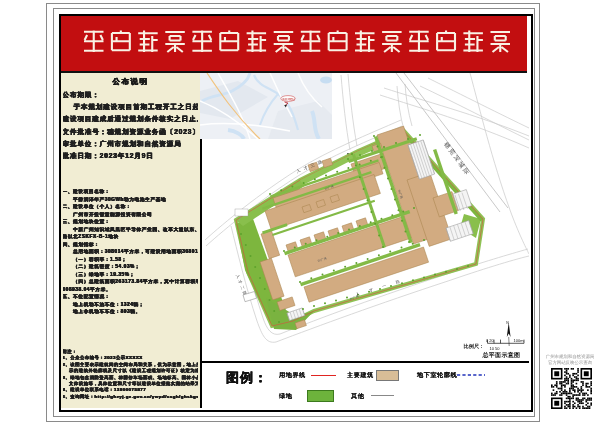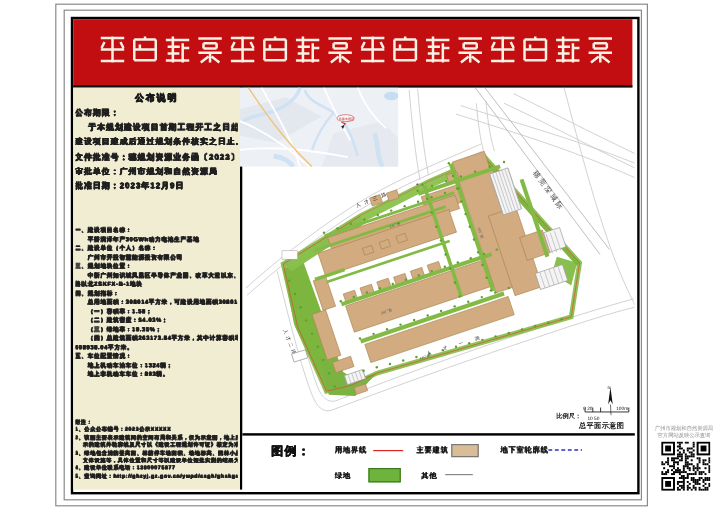--- a/index.html
+++ b/index.html
@@ -348,21 +348,21 @@
     </g>
     <path d="M7,0 C19,18 35,42 60,66" fill="none" stroke="#f2c37d" stroke-width="1.2"></path>
     <ellipse cx="88" cy="25.5" rx="7.2" ry="2.9" fill="#fdfdfd" stroke="#d05050" stroke-width="0.6"></ellipse>
     <text x="82.2" y="26.8" font-size="2.6" fill="#c03030">凤凰湖园区</text>
     <path d="M84.5,29 l3.5,1.2 l-2.8,2.2" fill="none" stroke="#cc2222" stroke-width="0.8"></path>
     <path d="M84.2,32 l1.6,2.6 l1.2,-2.9 z" fill="#222"></path>
   </svg>
 
 <div class="abs" style="left:202px;top:361px;width:327px;height:47px;background:#fff;border-top:2px solid #000;"></div>
 
-<div class="abs" style="left:208px;top:369px;font-size:10px;font-weight:bold;color:#111;letter-spacing:1px;text-shadow:0.3px 0 #111,-0.3px 0 #111,0 0.3px #111;padding-left:18px;">图例：</div>
+<div class="abs" style="left:208px;top:369px;font-size:13px;font-weight:bold;color:#111;letter-spacing:1px;text-shadow:0.3px 0 #111,-0.3px 0 #111,0 0.3px #111;padding-left:18px;">图例：</div>
 
 <div class="abs" style="left:279px;top:371px;font-size:6.2px;color:#111;letter-spacing:0.5px;text-shadow:0.3px 0 #111,-0.3px 0 #111,0 0.3px #111;">用地界线</div>
 <div class="abs" style="left:311px;top:374.6px;width:25px;height:1.6px;background:#e02421;"></div>
 
 <div class="abs" style="left:347px;top:371px;font-size:6.2px;color:#111;letter-spacing:0.5px;text-shadow:0.3px 0 #111,-0.3px 0 #111,0 0.3px #111;">主要建筑</div>
 <div class="abs" style="left:376px;top:369.5px;width:21px;height:9px;background:#d8bd97;border:0.7px solid #777;"></div>
 
 <div class="abs" style="left:417px;top:371px;font-size:6.2px;color:#111;letter-spacing:0.5px;text-shadow:0.3px 0 #111,-0.3px 0 #111,0 0.3px #111;">地下室轮廓线</div>
 <svg class="abs" style="left:456px;top:371px;" width="30" height="8">
     <line x1="1" y1="4" x2="29" y2="4" stroke="#2233bb" stroke-width="1.4" stroke-dasharray="3.2,2.2"></line>

